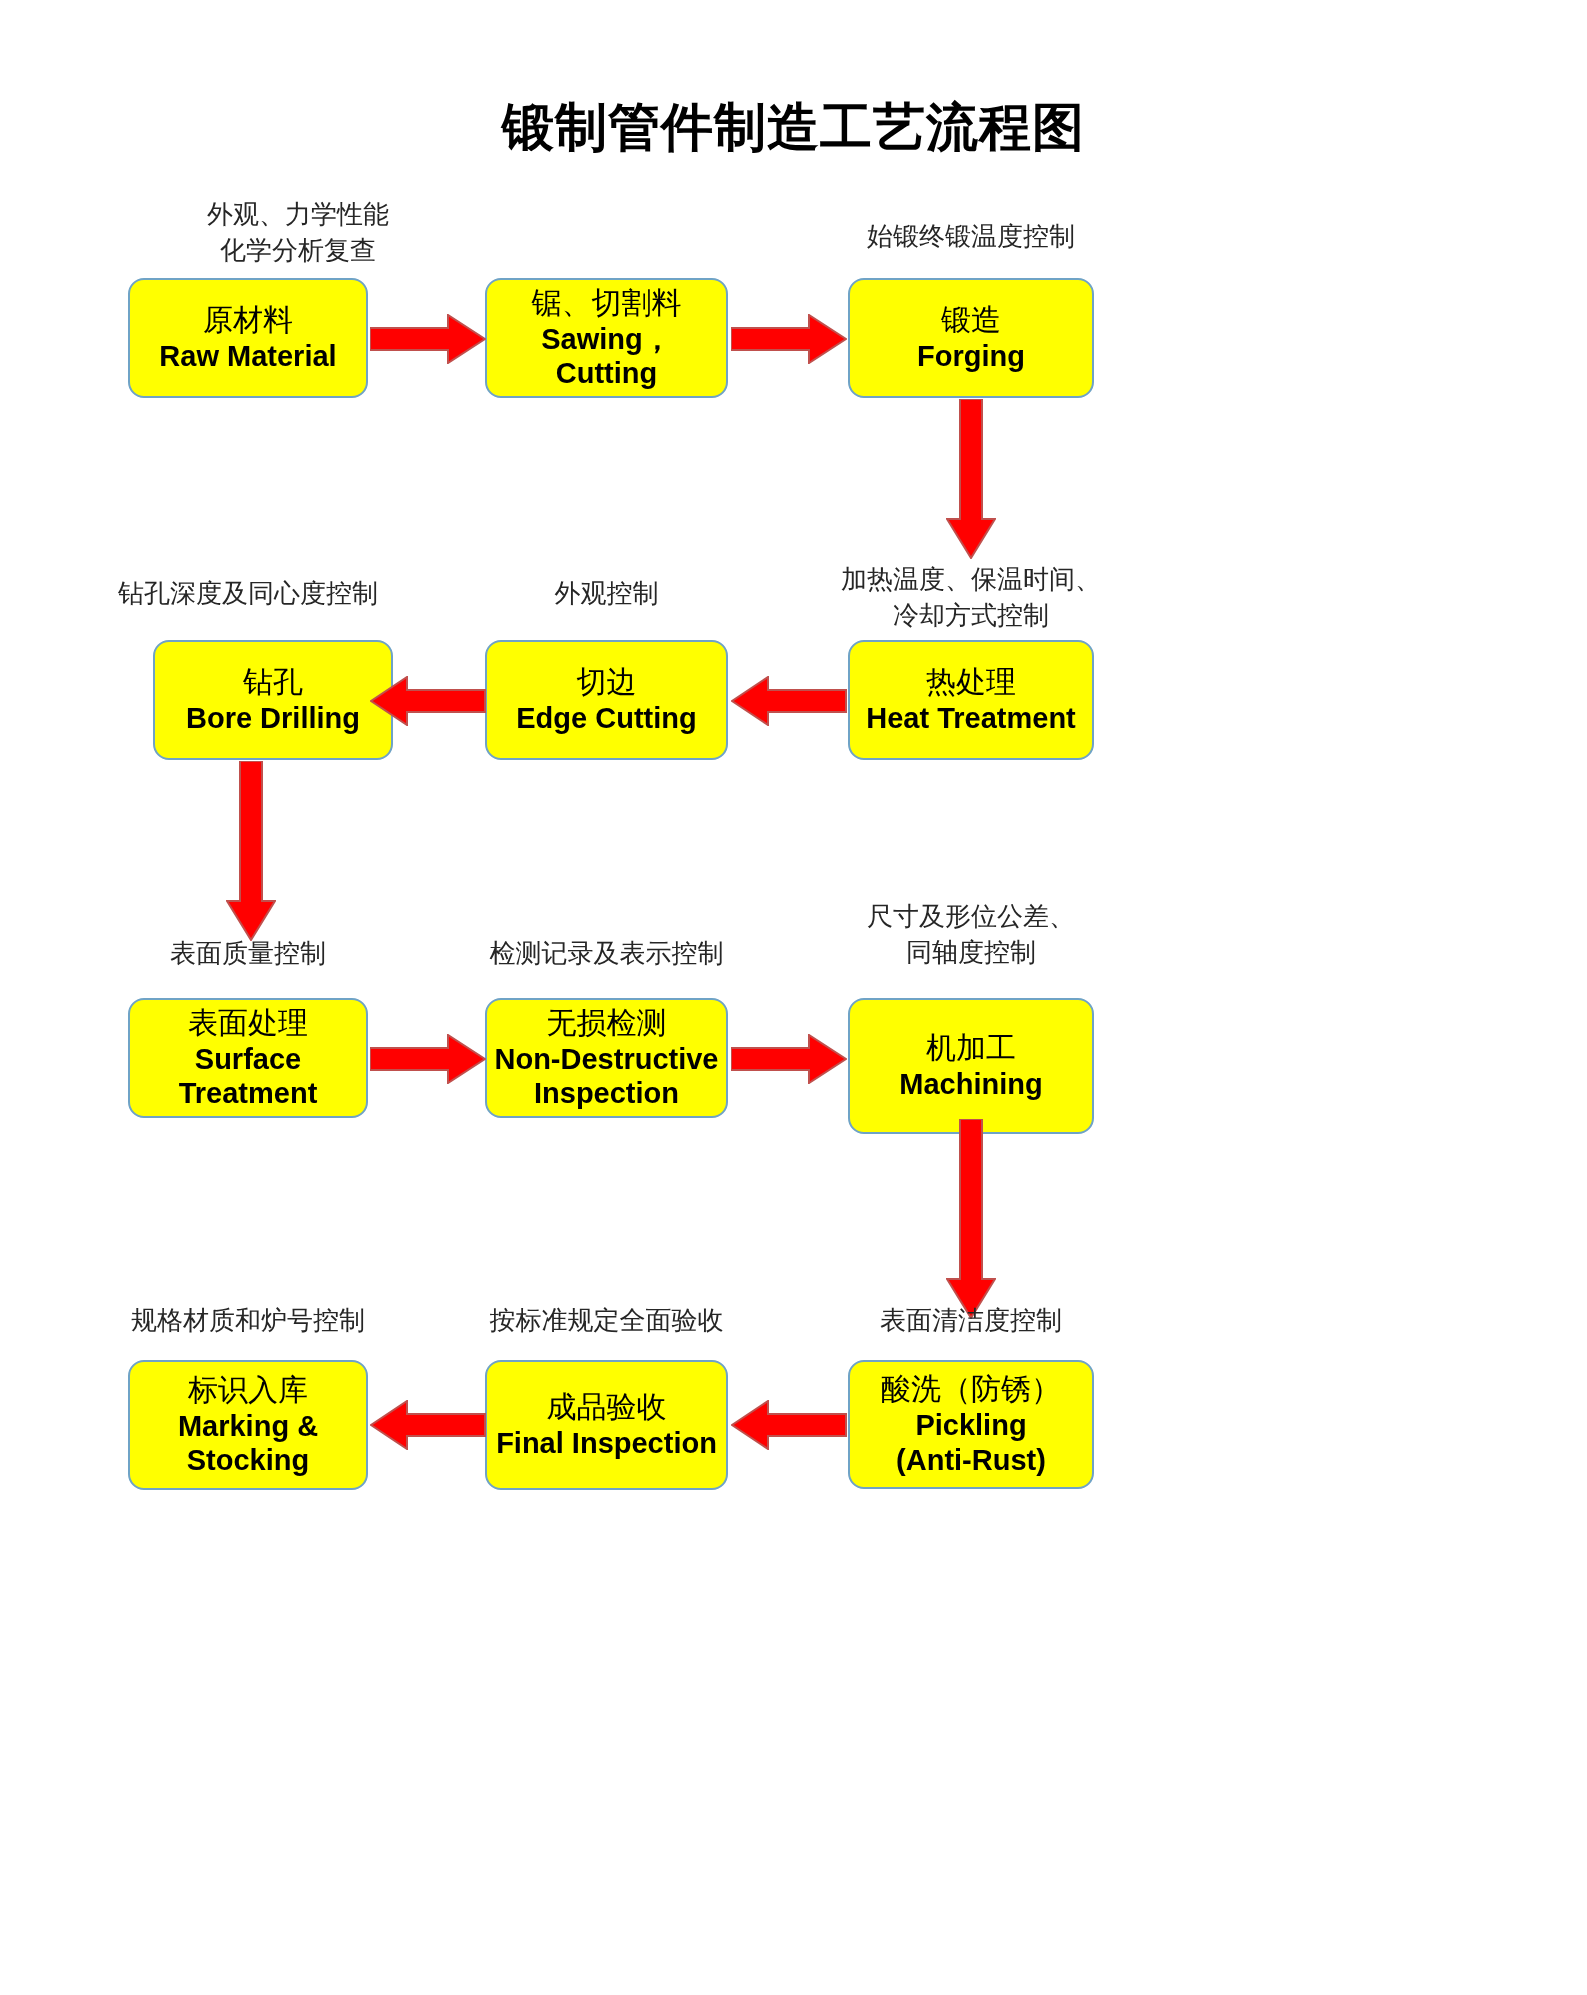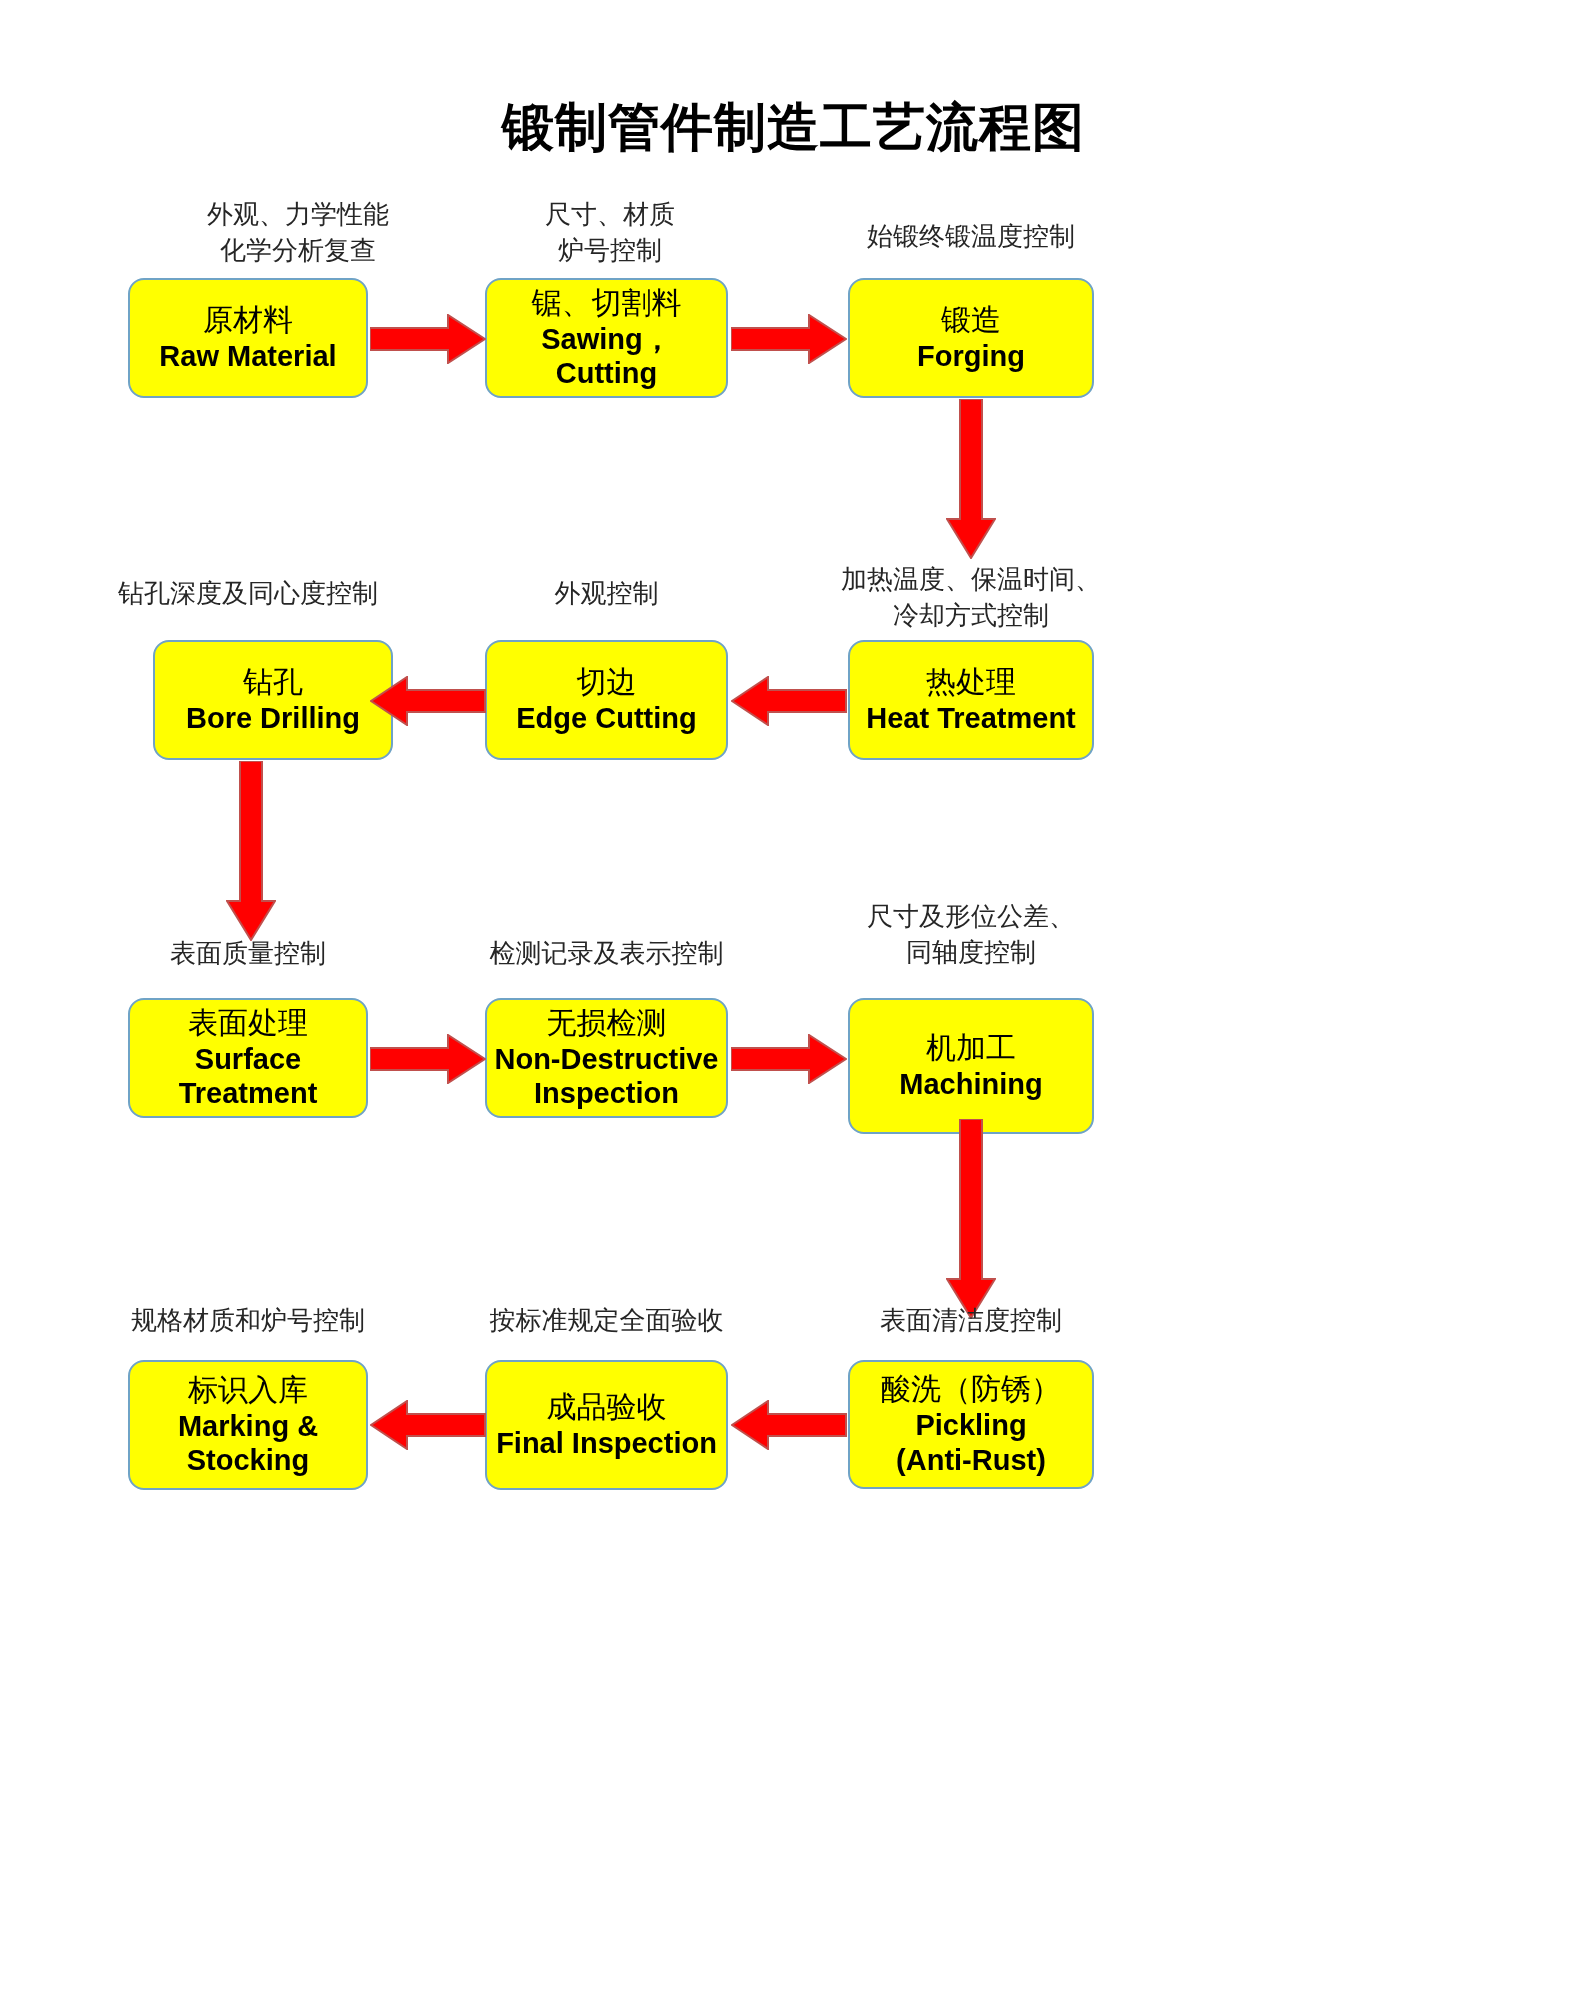--- a/index.html
+++ b/index.html
@@ -88,22 +88,20 @@
 
   <div id="title">锻制管件制造工艺流程图</div>
 
   <div class="annot" style="left:128px; top:197px; width:340px;">外观、力学性能
 化学分析复查</div>
   <div class="node" style="left:128px; top:278px; width:240px; height:120px;">
     <span class="cn">原材料</span>
     <span class="en">Raw Material</span>
   </div>
 
-  <div class="annot" style="left:485px; top:197px; width:250px;">尺寸、材质
-炉号控制</div>
   <div class="node" style="left:485px; top:278px; width:243px; height:120px;">
     <span class="cn">锯、切割料</span>
     <span class="en">Sawing，Cutting</span>
   </div>
 
   <div class="annot" style="left:848px; top:219px; width:246px;">始锻终锻温度控制</div>
   <div class="node" style="left:848px; top:278px; width:246px; height:120px;">
     <span class="cn">锻造</span>
     <span class="en">Forging</span>
   </div>

